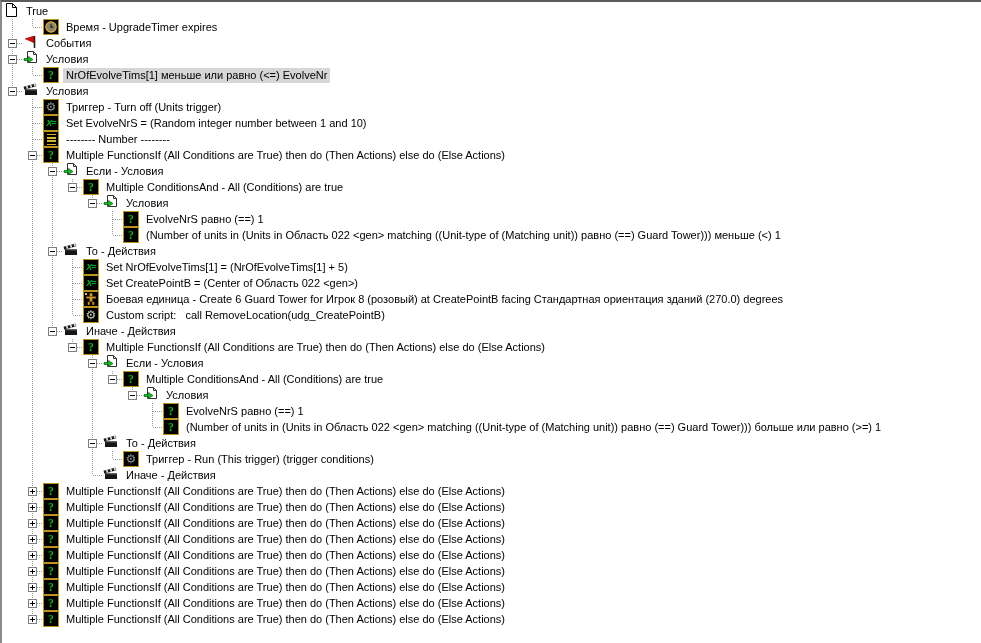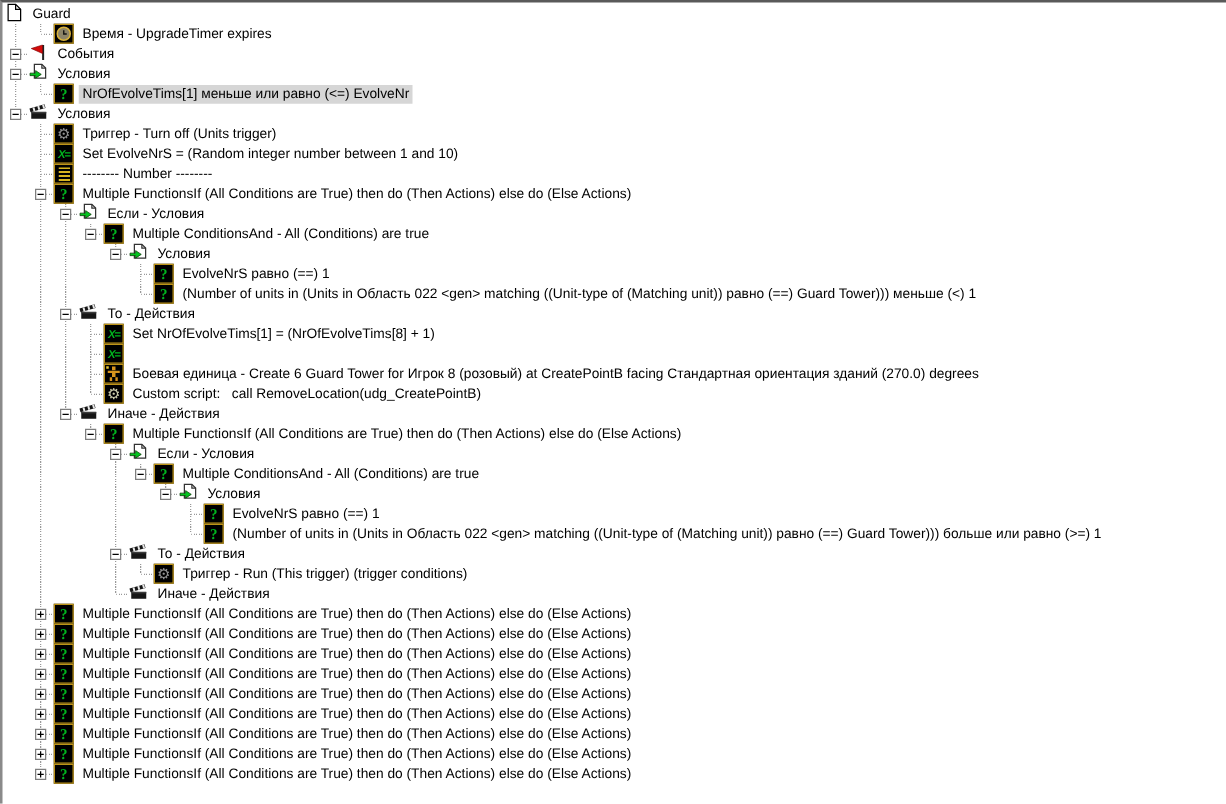--- a/index.html
+++ b/index.html
@@ -54,21 +54,21 @@
 
 <div class="pane">
   <div class="tree" id="tree">
       <div class="row">
         <span class="icon">
           <span><svg width="16" height="16" viewBox="0 0 16 16">
               <path d="M3.5 1.5 H9.5 L13.5 5.5 V14.5 H3.5 Z" fill="#fff" stroke="#000"></path>
               <path d="M9.5 1.5 V5.5 H13.5" fill="none" stroke="#000"></path>
             </svg></span>
         </span>
-        <span class="label">Guard</span>
+        <span class="label">True</span>
       </div>
       <div class="row">
         <span class="cell v"></span>
         <span class="cell conn"></span>
         <span class="icon">
           <span class="ibox" style="border-color: rgb(190, 148, 24); background: rgb(0, 0, 0);">
             <svg width="14" height="14" viewBox="0 0 14 14">
               <circle cx="7" cy="7" r="5.2" fill="#8d8468" stroke="#D8B23C" stroke-width="1.2"></circle>
               <path d="M7 4.2 V7.2 H9.4" stroke="#101010" stroke-width="1.1" fill="none"></path>
             </svg>
@@ -268,32 +268,33 @@
       <div class="row">
         <span class="cell"></span>
         <span class="cell v"></span>
         <span class="cell v"></span>
         <span class="cell conn tee"></span>
         <span class="icon">
           <span class="ibox" style="border-color: rgb(190, 148, 24); background: rgb(0, 0, 0);">
             <span class="xe" style="color:#00B41E">X=</span>
           </span>
         </span>
-        <span class="label">Set NrOfEvolveTims[1] = (NrOfEvolveTims[8] + 1)</span>
+        <span class="label">Set NrOfEvolveTims[1] = (NrOfEvolveTims[1] + 5)</span>
       </div>
       <div class="row">
         <span class="cell"></span>
         <span class="cell v"></span>
         <span class="cell v"></span>
         <span class="cell conn tee"></span>
         <span class="icon">
           <span class="ibox" style="border-color: rgb(190, 148, 24); background: rgb(0, 0, 0);">
             <span class="xe" style="color:#00B41E">X=</span>
           </span>
         </span>
+        <span class="label">Set CreatePointB = (Center of Область 022 &lt;gen&gt;)</span>
       </div>
       <div class="row">
         <span class="cell"></span>
         <span class="cell v"></span>
         <span class="cell v"></span>
         <span class="cell conn tee"></span>
         <span class="icon">
           <span class="ibox" style="border-color: rgb(190, 148, 24); background: rgb(0, 0, 0);">
             <svg width="14" height="14" viewBox="0 0 14 14">
               <rect x="1" y="1" width="2" height="2" fill="#E8C832"></rect>

